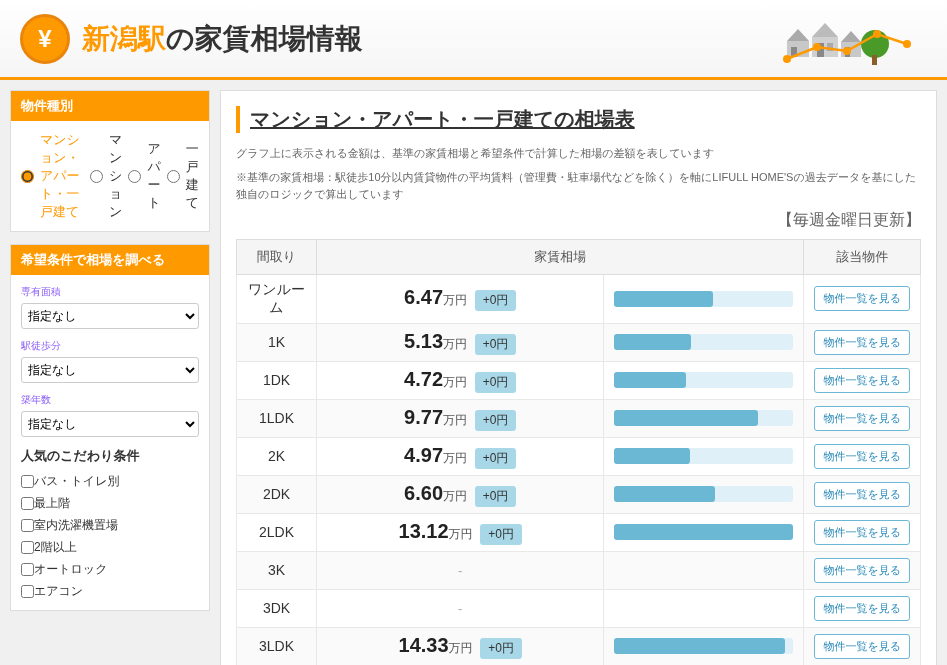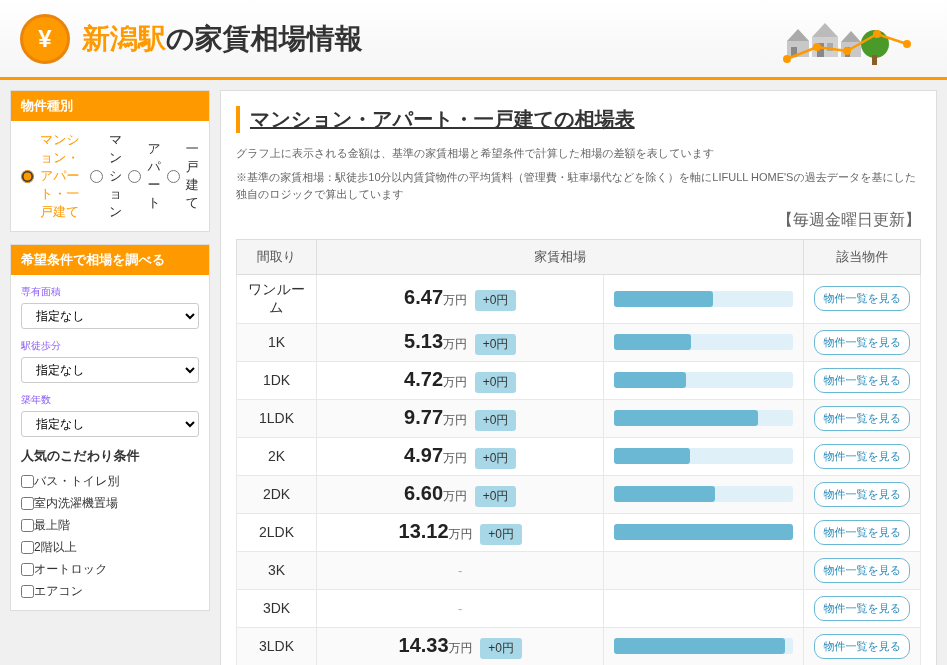--- a/index.html
+++ b/index.html
@@ -99,21 +99,21 @@
       margin-bottom: 10px;
     }
     .form-label {
       font-size: 10px;
       color: #8b5cf6;
       margin-bottom: 4px;
       display: block;
     }
     .form-select {
       width: 100%;
-      padding: 4px 10px;
+      padding: 4px 2px;
       border: 1px solid #ccc;
       border-radius: 3px;
       font-size: 12px;
       background: white;
     }
 
     .condition-title {
       font-size: 13px;
       font-weight: bold;
       margin-bottom: 8px;
@@ -231,21 +231,21 @@
       top: 0;
       left: 0;
     }
     .action-cell {
       width: 110px;
     }
     .view-btn {
       background: white;
       border: 1px solid #6bb8d4;
       color: #2a8ab8;
-      border-radius: 10px;
+      border-radius: 3px;
       padding: 4px 8px;
       font-size: 11px;
       cursor: pointer;
       white-space: nowrap;
     }
     .dash {
       color: #aaa;
     }
 
     
@@ -345,25 +345,25 @@
           </select>
         </div>
         <div class="condition-title">人気のこだわり条件</div>
         <div class="checkbox-group">
           <label class="checkbox-item">
             <input type="checkbox" style="">
             <span>バス・トイレ別</span>
           </label>
           <label class="checkbox-item">
             <input type="checkbox" style="">
+            <span>最上階</span>
+          </label>
+          <label class="checkbox-item">
+            <input type="checkbox" style="">
             <span>室内洗濯機置場</span>
-          </label>
-          <label class="checkbox-item">
-            <input type="checkbox" style="">
-            <span>最上階</span>
           </label>
           <label class="checkbox-item">
             <input type="checkbox" style="">
             <span>2階以上</span>
           </label>
           <label class="checkbox-item">
             <input type="checkbox" style="">
             <span>オートロック</span>
           </label>
           <label class="checkbox-item">

